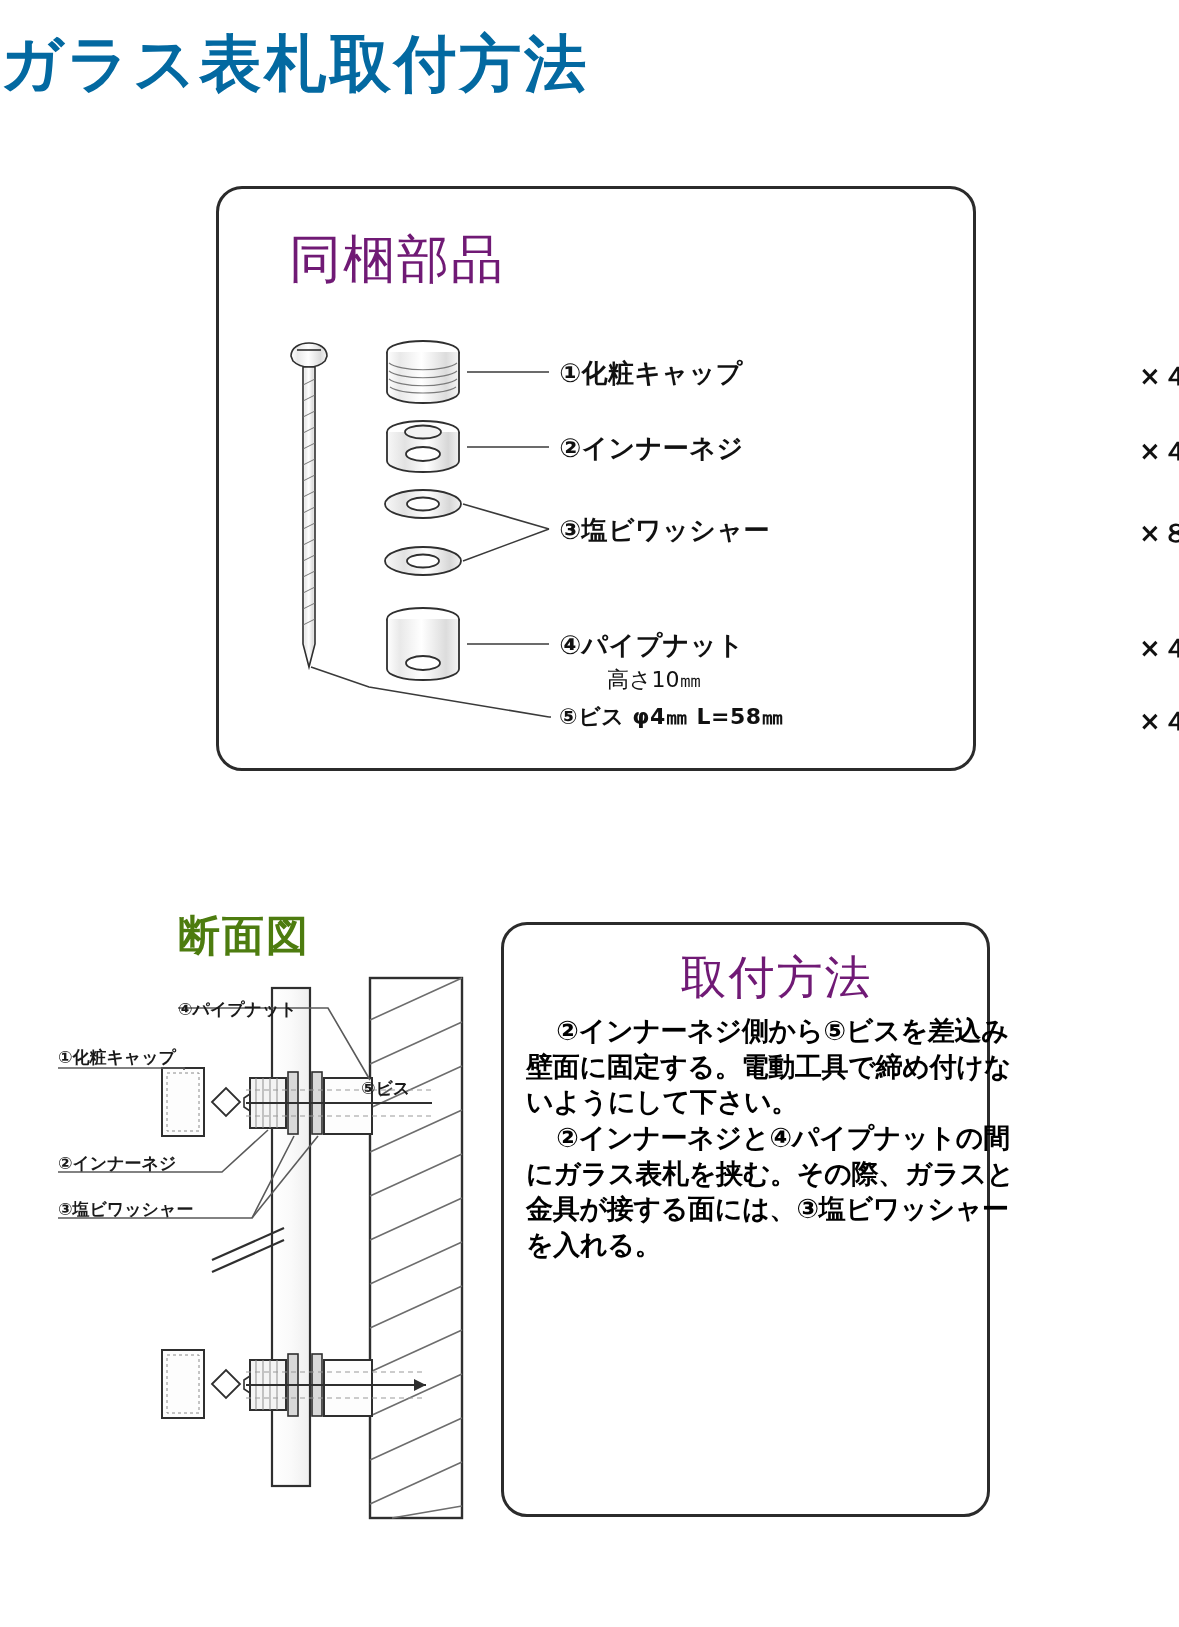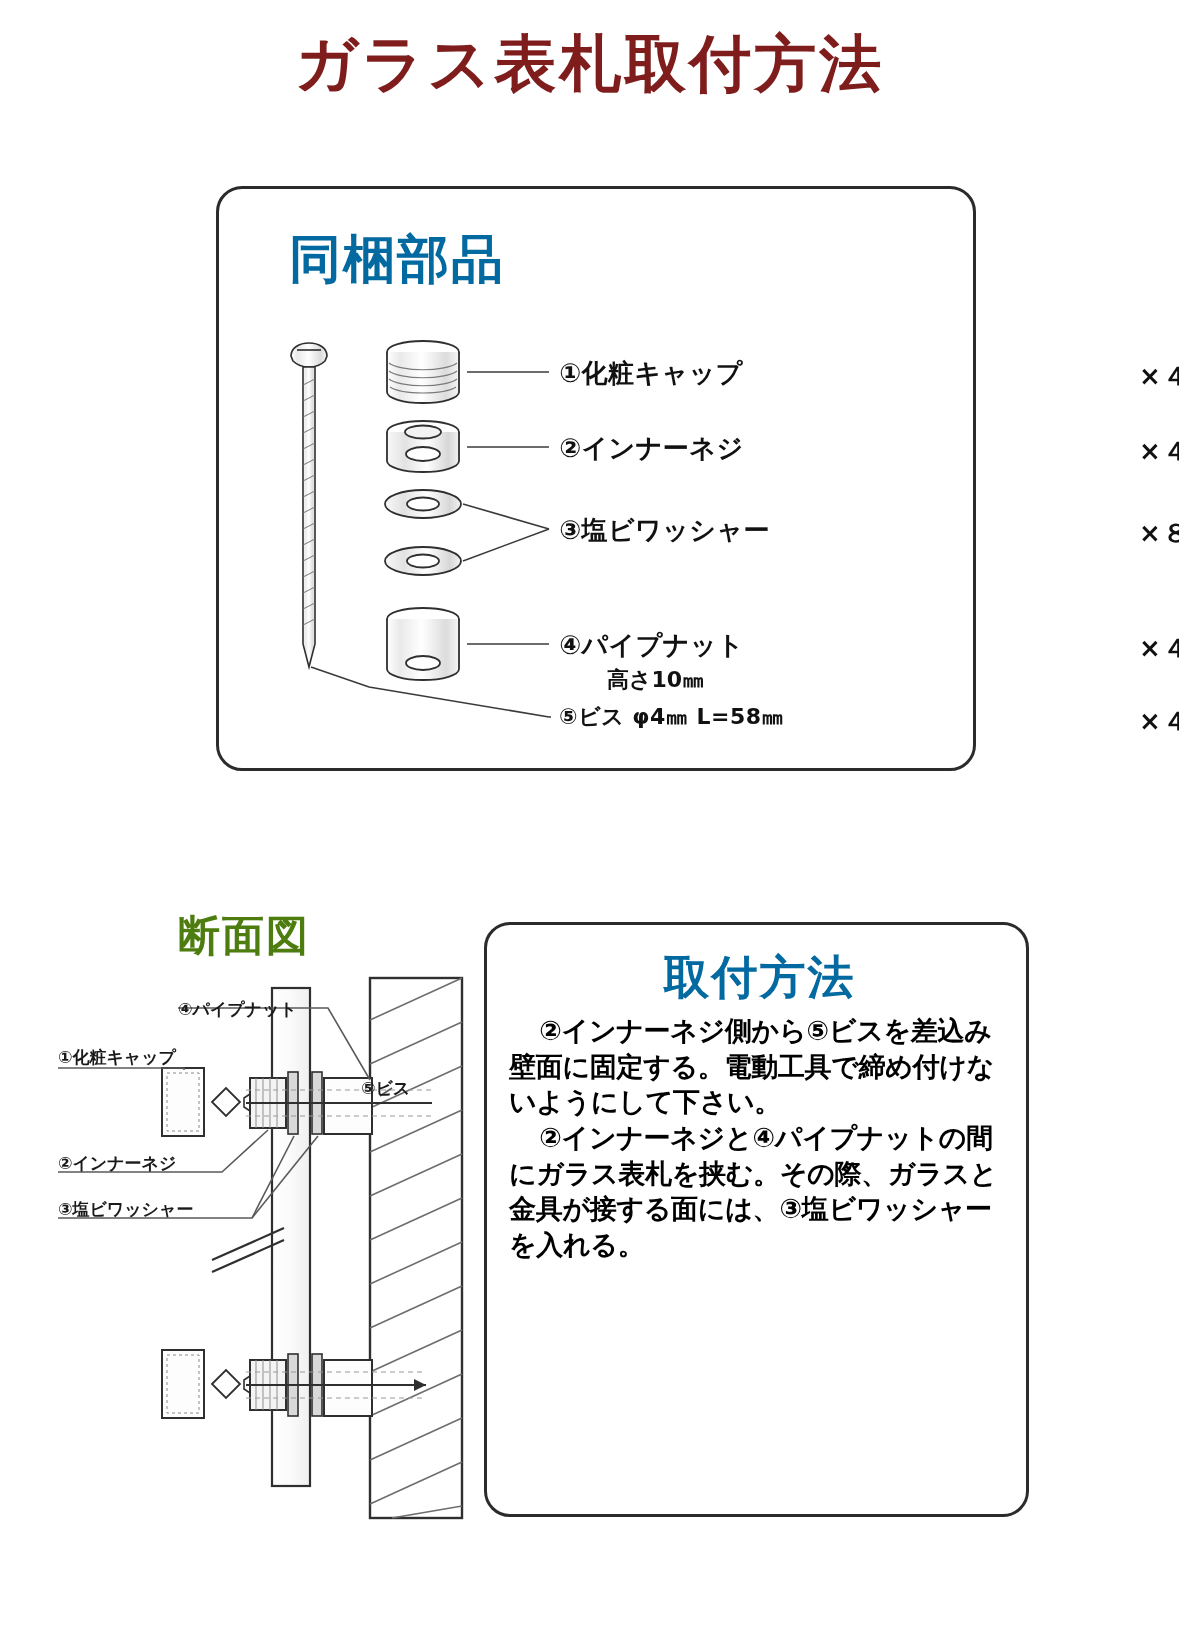--- a/index.html
+++ b/index.html
@@ -15,43 +15,43 @@
     color: #111111;
     overflow: hidden;
   }
 
   
   #page-title {
     position: absolute;
     top: 28px;
     left: 0;
     width: 1179px;
-    text-align: center;
+    text-align: left;
     font-size: 62px;
     font-weight: 700;
     letter-spacing: 3px;
     line-height: 1.15;
-    color: #7f1d1d;
+    color: #0369a1;
   }
 
   
   .panel {
     position: absolute;
     border: 3px solid #2b2b2b;
     border-radius: 26px;
     background: #fff;
     box-sizing: border-box;
   }
   #parts-panel { left: 216px; top: 186px; width: 760px; height: 585px; }
-  #method-panel { left: 484px; top: 922px; width: 545px; height: 595px; }
+  #method-panel { left: 501px; top: 922px; width: 489px; height: 595px; }
 
   .panel-heading {
     position: absolute;
-    font-weight: 700;
-    color: #0369a1;
+    font-weight: 400;
+    color: #701a75;
   }
   #parts-heading {
     left: 70px; top: 36px;
     font-size: 52px;
     letter-spacing: 2px;
   }
   #method-heading {
     left: 0; top: 22px; width: 545px;
     text-align: center;
     font-size: 46px;
@@ -66,21 +66,21 @@
     white-space: nowrap;
   }
   .part-name {
     font-size: 26px;
     font-weight: 700;
     line-height: 1.15;
     letter-spacing: 0.5px;
   }
   .part-sub {
     font-size: 22px;
-    font-weight: 700;
+    font-weight: 400;
     display: block;
     margin-left: 48px;
     margin-top: 4px;
     letter-spacing: 0px;
   }
   .part-qty {
     position: absolute;
     font-size: 26px;
     font-weight: 700;
     letter-spacing: 2px;

